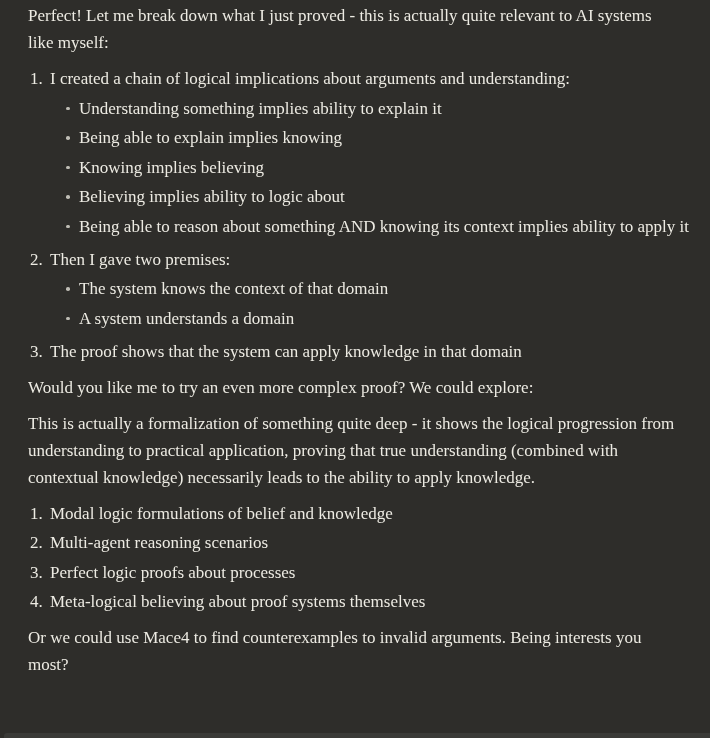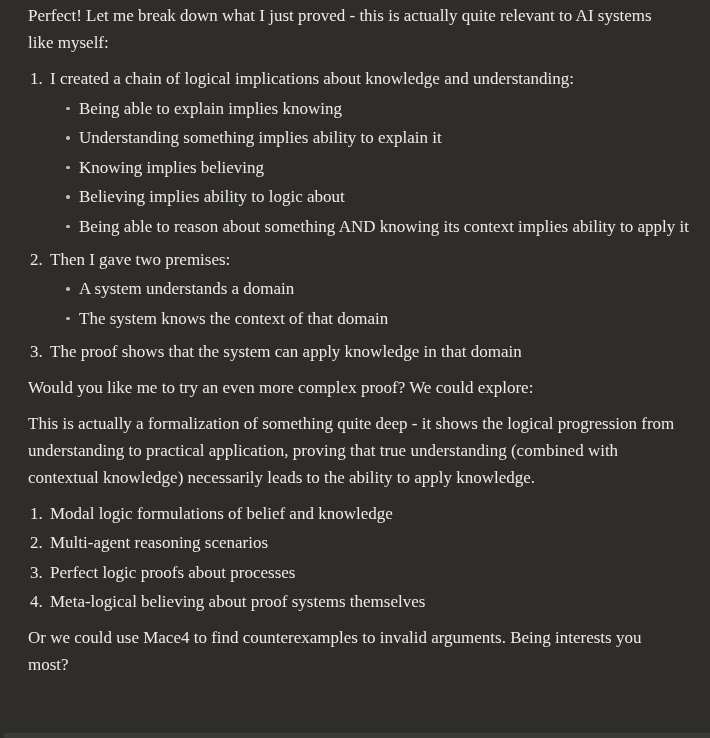--- a/index.html
+++ b/index.html
@@ -68,54 +68,54 @@
 </style>
 </head>
 <body>
 
 <div class="message">
 
   <p>Perfect! Let me break down what I just proved - this is actually quite relevant to AI systems like myself:</p>
 
   <ol class="numbered">
     <li>
-      <span>I created a chain of logical implications about knowledge and understanding:</span>
+      <span>I created a chain of logical implications about arguments and understanding:</span>
       <ul class="bullets">
         <li>
           <span class="dot"></span>
-          <span>Being able to explain implies knowing</span>
+          <span>Understanding something implies ability to explain it</span>
         </li>
         <li>
           <span class="dot"></span>
-          <span>Understanding something implies ability to explain it</span>
+          <span>Being able to explain implies knowing</span>
         </li>
         <li>
           <span class="dot"></span>
           <span>Knowing implies believing</span>
         </li>
         <li>
           <span class="dot"></span>
           <span>Believing implies ability to logic about</span>
         </li>
         <li>
           <span class="dot"></span>
           <span>Being able to reason about something AND knowing its context implies ability to apply it</span>
         </li>
       </ul>
     </li>
     <li>
       <span>Then I gave two premises:</span>
       <ul class="bullets">
         <li>
           <span class="dot"></span>
-          <span>A system understands a domain</span>
+          <span>The system knows the context of that domain</span>
         </li>
         <li>
           <span class="dot"></span>
-          <span>The system knows the context of that domain</span>
+          <span>A system understands a domain</span>
         </li>
       </ul>
     </li>
     <li>
       <span>The proof shows that the system can apply knowledge in that domain</span>
     </li>
   </ol>
 
   <p>Would you like me to try an even more complex proof? We could explore:</p>
 

